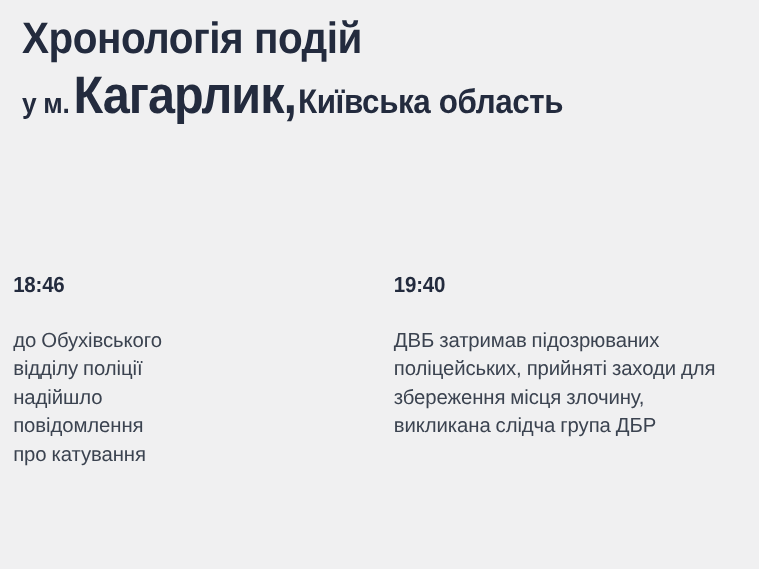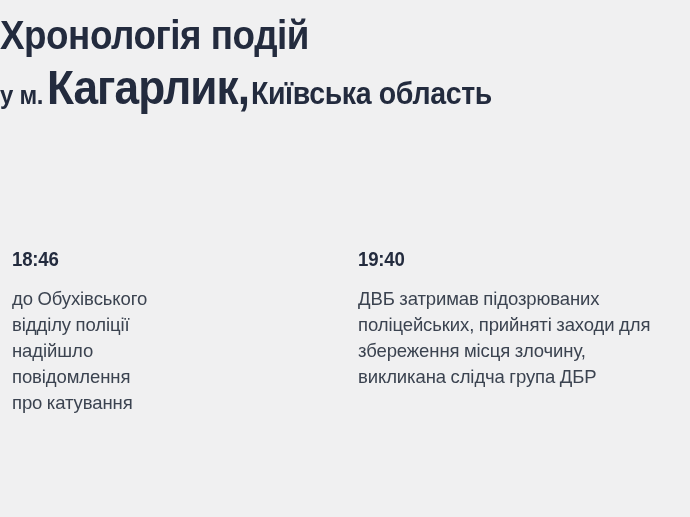--- a/index.html
+++ b/index.html
@@ -21,21 +21,21 @@
     height: 517px;
     background: #f0f0f1;
   }
 
   
   .title-block {
     position: absolute;
     left: 0;
     top: 0;
     width: 690px;
-    padding: 12px 8px 0 0;
+    padding: 12px 8px 0 20px;
     box-sizing: border-box;
   }
   .title-line-1 {
     display: block;
     font-size: 40px;
     line-height: 46px;
     font-weight: 700;
     font-stretch: condensed;
     letter-spacing: -0.5px;
     color: #232b3e;
@@ -122,21 +122,21 @@
     line-height: 22px;
     font-weight: 700;
     font-stretch: condensed;
     letter-spacing: -0.2px;
     color: #232b3e;
     transform: scaleX(0.93);
     transform-origin: left center;
   }
   .col-body {
     display: block;
-    margin-top: 16px;
+    margin-top: 26px;
     font-size: 18.5px;
     line-height: 26px;
     font-weight: 400;
     color: #3b4350;
     letter-spacing: -0.1px;
     word-spacing: -0.5px;
   }
 </style>
 </head>
 <body>

